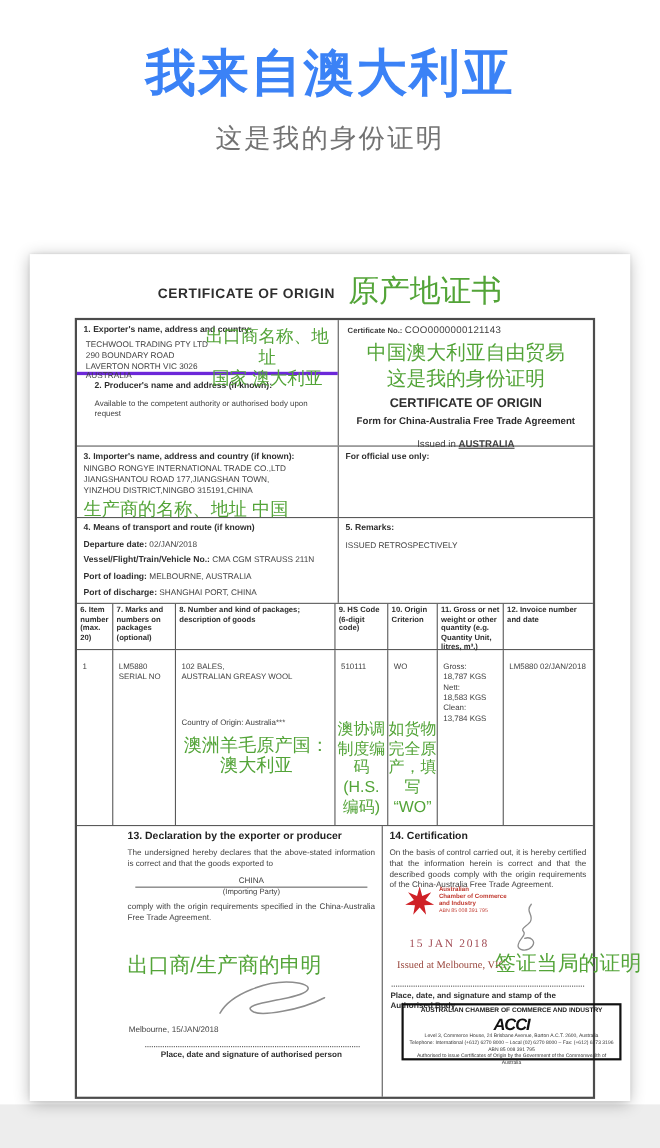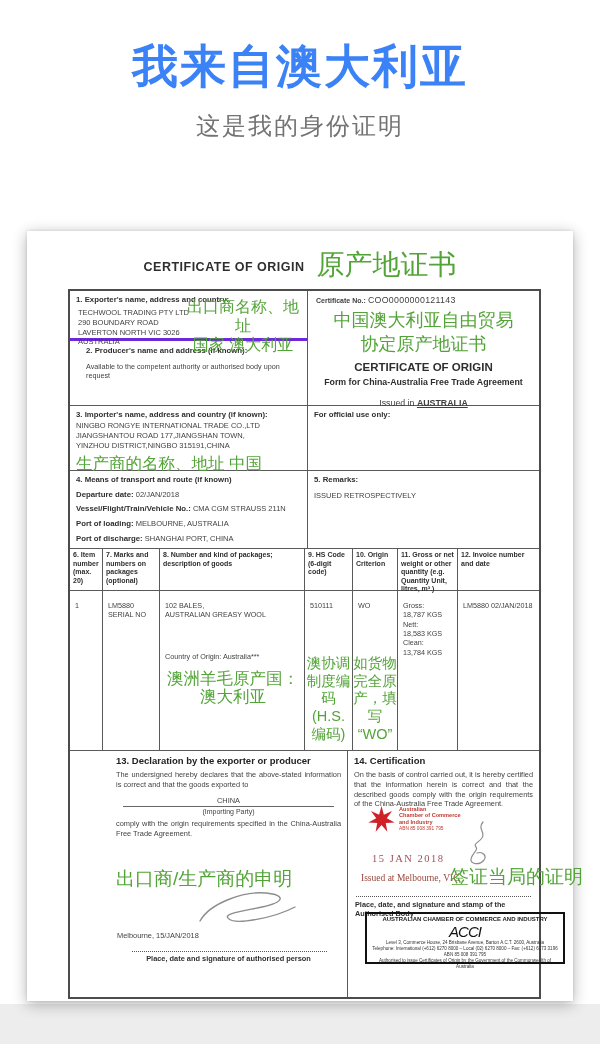--- a/index.html
+++ b/index.html
@@ -98,21 +98,21 @@
   .stamp-date { position:absolute; top:101px; left:24px; font-size:10.5px; letter-spacing:1.5px;
                 color:#a34e57; font-family:"Liberation Serif", serif; }
   .stamp-issued { position:absolute; top:121px; left:13px; font-size:9.5px; color:#99463c;
                   font-family:"Liberation Serif", serif; }
   .annot-b14 { position:absolute; top:114px; left:102px; font-size:19px; white-space:nowrap; }
   .b14-dotline { position:absolute; top:145px; left:8px; right:8px; border-top:1px dotted #555; }
   .b14-footer { position:absolute; top:149px; left:7px; font-size:7.3px; font-weight:bold; color:#2f2f2f; }
   .acci-box { position:absolute; top:161px; left:17px; width:200px; height:52px;
               border:2px solid #111; text-align:center; padding-top:2px; }
   .acci-org { font-size:6px; font-weight:bold; color:#1a1a1a; }
-  .acci-logo { font-size:15px; font-weight:400; font-style:italic; letter-spacing:-1px;
+  .acci-logo { font-size:15px; font-weight:700; font-style:italic; letter-spacing:-1px;
                line-height:1.05; color:#111; }
   .acci-small { font-size:4.8px; line-height:1.3; color:#333; transform:scale(0.95); }
 </style>
 </head>
 <body>
 
 <div class="page">
 
   <div class="hero">
     <div class="hero-title">我来自澳大利亚</div>
@@ -145,21 +145,21 @@
             <div class="lbl">2. Producer's name and address (if known):</div>
             <div class="box2-text">Available to the competent authority or authorised body upon request</div>
           </div>
         </div>
         <div class="rA-right">
           <div class="certno-line">
             <span class="certno-label">Certificate No.:</span>
             <span class="certno-value">COO0000000121143</span>
           </div>
           <div class="annot-certno green pre">中国澳大利亚自由贸易
-协定原产地证书</div>
+这是我的身份证明</div>
           <div class="coo-title">CERTIFICATE OF ORIGIN</div>
           <div class="coo-sub">Form for China-Australia Free Trade Agreement</div>
           <div class="coo-issued">
             <span>Issued in </span><span class="coo-country">AUSTRALIA</span>
           </div>
         </div>
       </div>
 
       <div class="row rB">
         <div class="cell box3 br">

